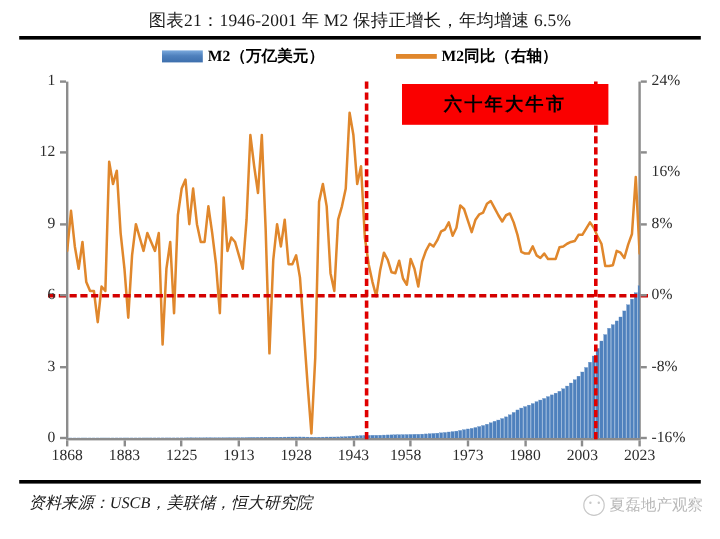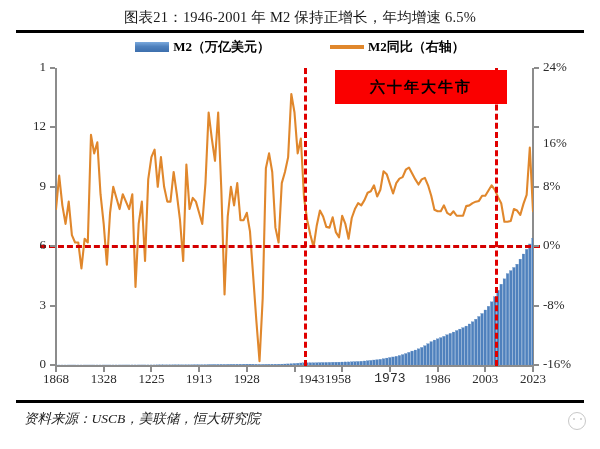--- a/index.html
+++ b/index.html
@@ -433,40 +433,41 @@
       <div class="ylabel-right" style="top: 237.2px;">0%</div>
       <div class="tick-right" style="top: 185.8px;"></div>
       <div class="ylabel-right" style="top: 177.8px;">8%</div>
       <div class="tick-right" style="top: 126.4px;"></div>
       <div class="ylabel-right" style="top: 107px; margin-top: 28px;">16%</div>
       <div class="tick-right" style="top: 67px;"></div>
       <div class="ylabel-right" style="top: 59px;">24%</div>
       <div class="tick-bottom" style="left: 55px;"></div>
       <div class="xlabel" style="left: 56px;">1868</div>
       <div class="tick-bottom" style="left: 102.7px;"></div>
-      <div class="xlabel" style="left: 103.7px;">1328</div>
+      <div class="xlabel" style="left: 103.7px;">1883</div>
       <div class="tick-bottom" style="left: 150.4px;"></div>
       <div class="xlabel" style="left: 151.4px;">1225</div>
       <div class="tick-bottom" style="left: 198.1px;"></div>
       <div class="xlabel" style="left: 199.1px;">1913</div>
       <div class="tick-bottom" style="left: 245.8px;"></div>
       <div class="xlabel" style="left: 246.8px;">1928</div>
       <div class="tick-bottom" style="left: 293.5px;"></div>
-      <div class="xlabel" style="left: 294.5px; text-align: right;">1943</div>
+      <div class="xlabel" style="left: 294.5px;">1943</div>
       <div class="tick-bottom" style="left: 341.2px;"></div>
       <div class="xlabel" style="left: 338px;">1958</div>
       <div class="tick-bottom" style="left: 388.9px;"></div>
-      <div class="xlabel" style="left: 389.9px; font-family: Liberation Mono, monospace;">1973</div>
+      <div class="xlabel" style="left: 389.9px;">1973</div>
       <div class="tick-bottom" style="left: 436.6px;"></div>
-      <div class="xlabel" style="left: 437.6px;">1986</div>
+      <div class="xlabel" style="left: 437.6px;">1980</div>
       <div class="tick-bottom" style="left: 484.3px;"></div>
       <div class="xlabel" style="left: 485.3px;">2003</div>
       <div class="tick-bottom" style="left: 532px;"></div>
       <div class="xlabel" style="left: 533px;">2023</div>
     </div>
 
   <div id="footer-rule"></div>
   <div id="source">资料来源：USCB，美联储，恒大研究院</div>
   <div id="watermark">
     <span class="wm-icon"></span>
+    <span>夏磊地产观察</span>
   </div>
 
 </div>
 
 </body></html>

